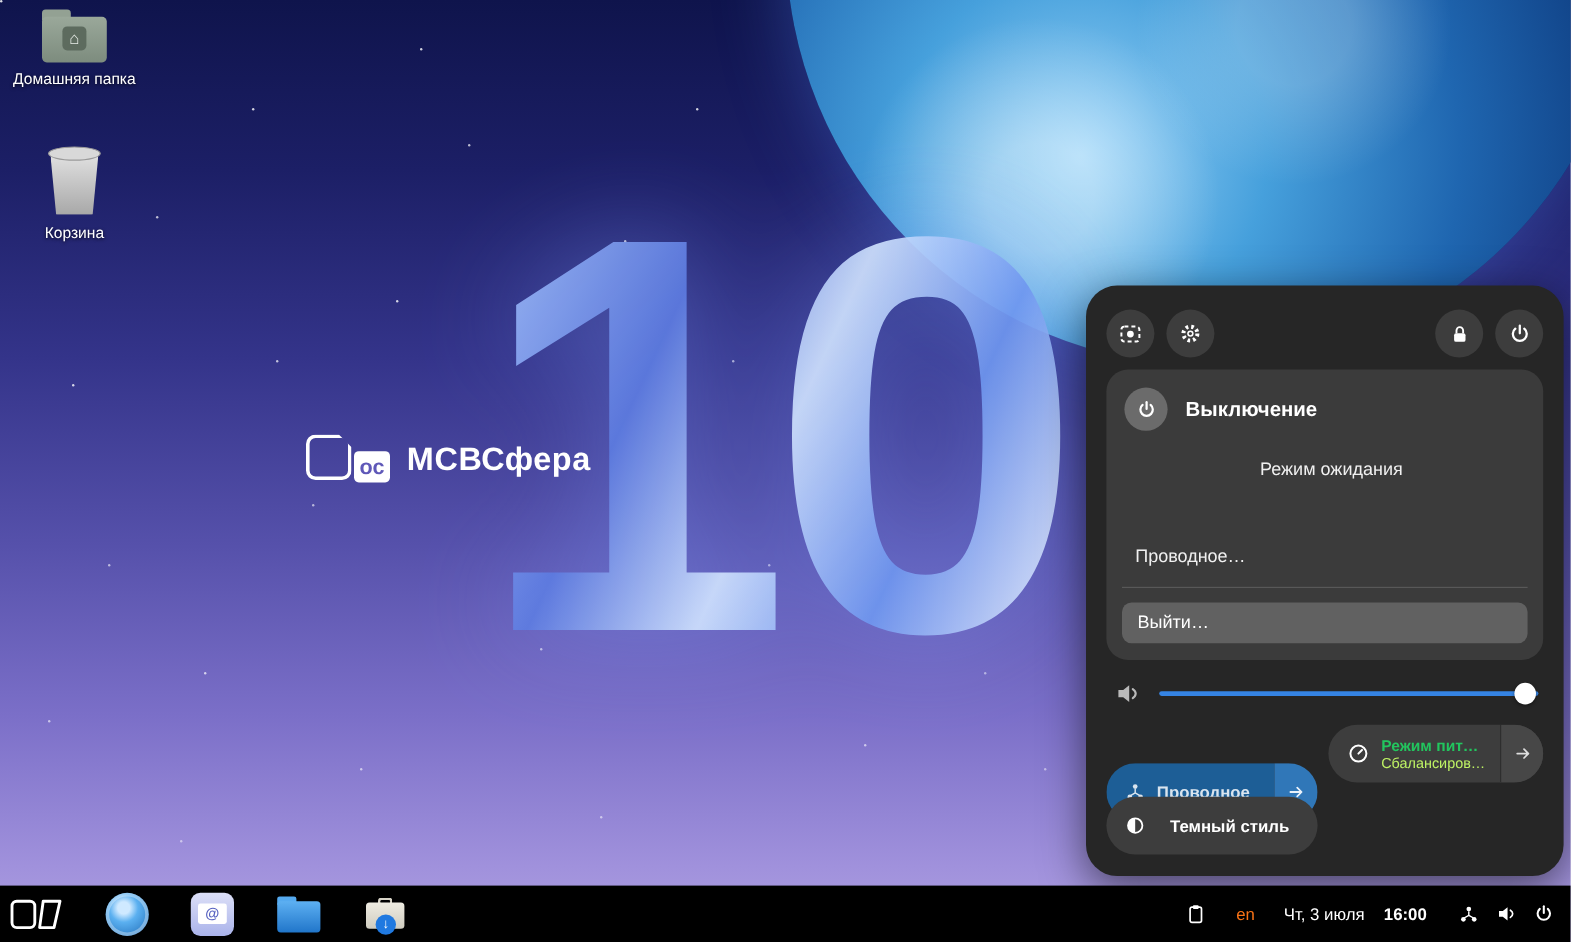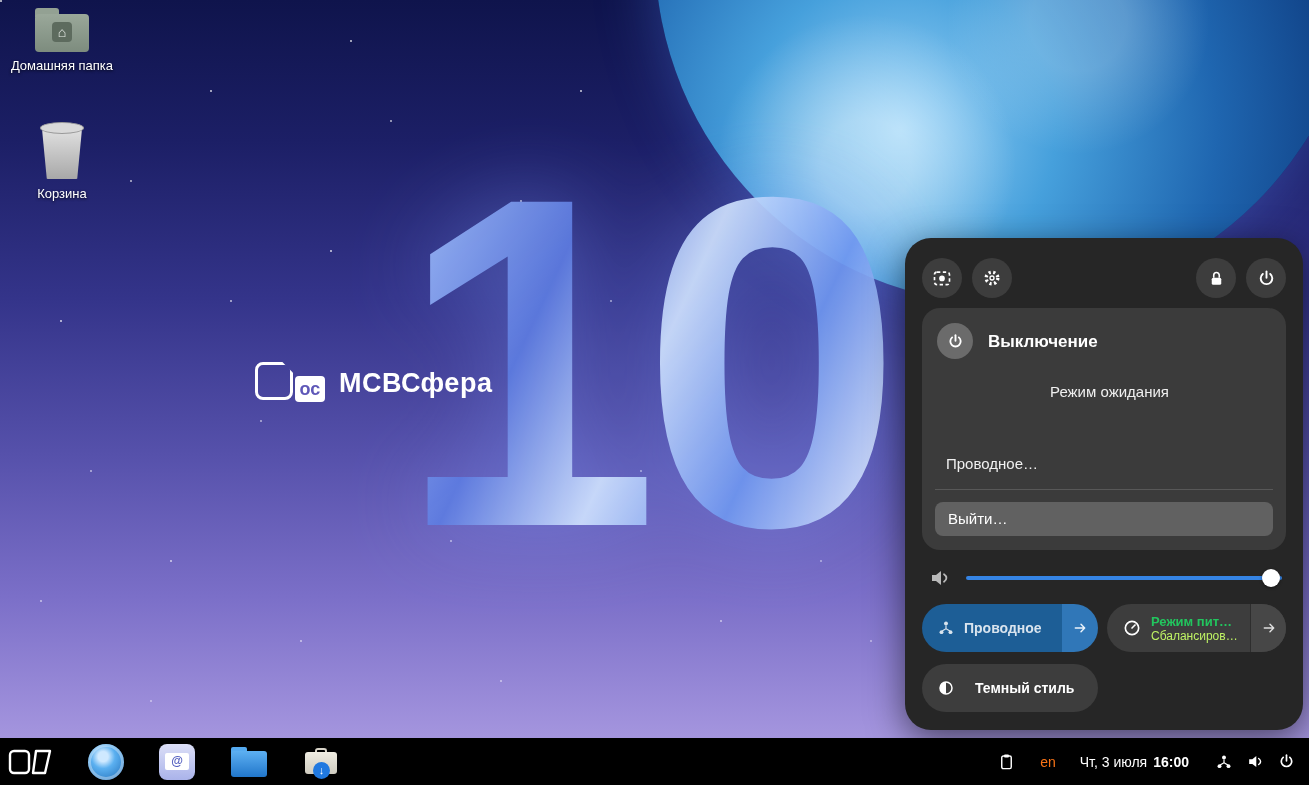--- a/index.html
+++ b/index.html
@@ -86,21 +86,21 @@
     display:flex; align-items:center; }
   .vol-row .spk { width:24px; height:24px; margin-left:6px; }
   .vol-slider { position:relative; flex:1; height:24px; margin-left:14px; margin-right:4px; cursor:pointer; }
   .vol-track { position:absolute; left:0; right:0; top:10px; height:4px; border-radius:2px; background:#3584e4; }
   .vol-knob { position:absolute; right:2px; top:3px; width:18px; height:18px; border-radius:50%;
     background:#fff; box-shadow:0 1px 3px rgba(0,0,0,.5); }
   .toggles-row { position:absolute; left:17px; top:366px; width:364px; height:48px; display:flex; gap:9px; }
   .qs-toggle { height:48px; border-radius:24px; display:flex; overflow:hidden; cursor:pointer; }
   .qs-toggle .main { flex:1; display:flex; align-items:center; gap:9px; padding-left:15px; }
   .qs-toggle .chev { width:36px; display:flex; align-items:center; justify-content:center; }
-  .tg-wired { width:176px; }
+  .tg-wired { width:176px;margin-top:32px; }
   .tg-wired .main { background:#1d5e96; }
   .tg-wired .chev { background:#3077b8; }
   .tg-wired .lab { color:#d9e4ee; font-size:14px; font-weight:bold; }
   .tg-power { flex:1; background:#3d3d3d; }
   .tg-power .chev { background:#474747; border-left:1px solid #2e2e2e; }
   .tg-power .lab { color:#22c55e; font-size:13px; font-weight:bold; line-height:15px; }
   .tg-power .sub { color:#bef264; font-size:12px; line-height:14px; }
   .dark-row { position:absolute; left:17px; top:426px; width:176px; height:48px; }
   .tg-dark { width:176px; height:48px; background:#3d3d3d; border-radius:24px;
     display:flex; align-items:center; gap:10px; padding-left:15px; cursor:pointer; }
@@ -123,21 +123,21 @@
   .softapp { position:relative; width:36px; height:32px; margin-left:36px; }
   .softapp .case { position:absolute; left:2px; top:6px; width:32px; height:22px;
     background:linear-gradient(180deg,#efece2,#cfccc0); border-radius:3px; }
   .softapp .handle { position:absolute; left:12px; top:2px; width:12px; height:7px;
     border:2px solid #d8d4c8; border-bottom:none; border-radius:3px 3px 0 0; }
   .softapp .badge { position:absolute; left:10px; top:16px; width:17px; height:17px; border-radius:50%;
     background:#2079e0; color:#fff; font-size:11px; line-height:17px; text-align:center; }
   .tb-right { margin-left:auto; display:flex; align-items:center; }
   .tb-text { color:#f97316; font-size:14px; }
   .tb-clock { color:#fff; font-size:14px; margin-left:24px; cursor:pointer; }
-  .tb-clock .time { font-weight:bold; margin-left:6px; }
+  .tb-clock .time { font-weight:bold; margin-left:16px; }
   .tray { display:flex; align-items:center; gap:13px; margin-left:26px; margin-right:14px; cursor:pointer; }
   .logo-tb { margin-left:8px; cursor:pointer; }
 </style>
 </head>
 <body>
 
 <div class="desktop">
   <div class="stars"></div>
   <div class="earth"></div>
   <div class="big-number">10</div>

